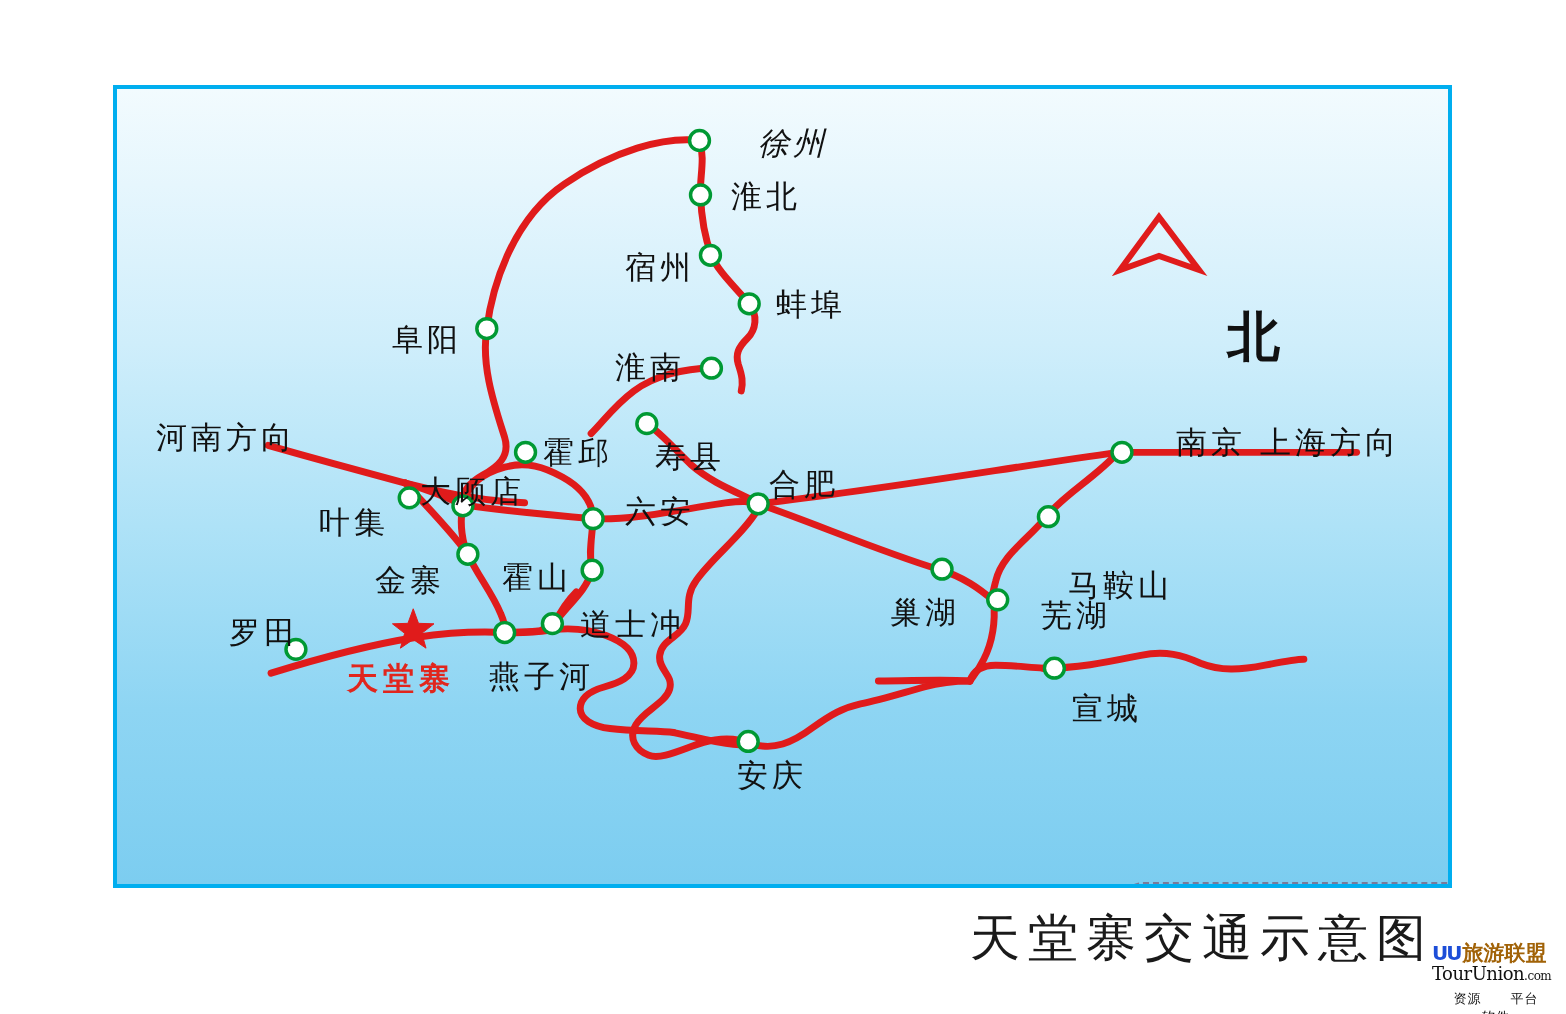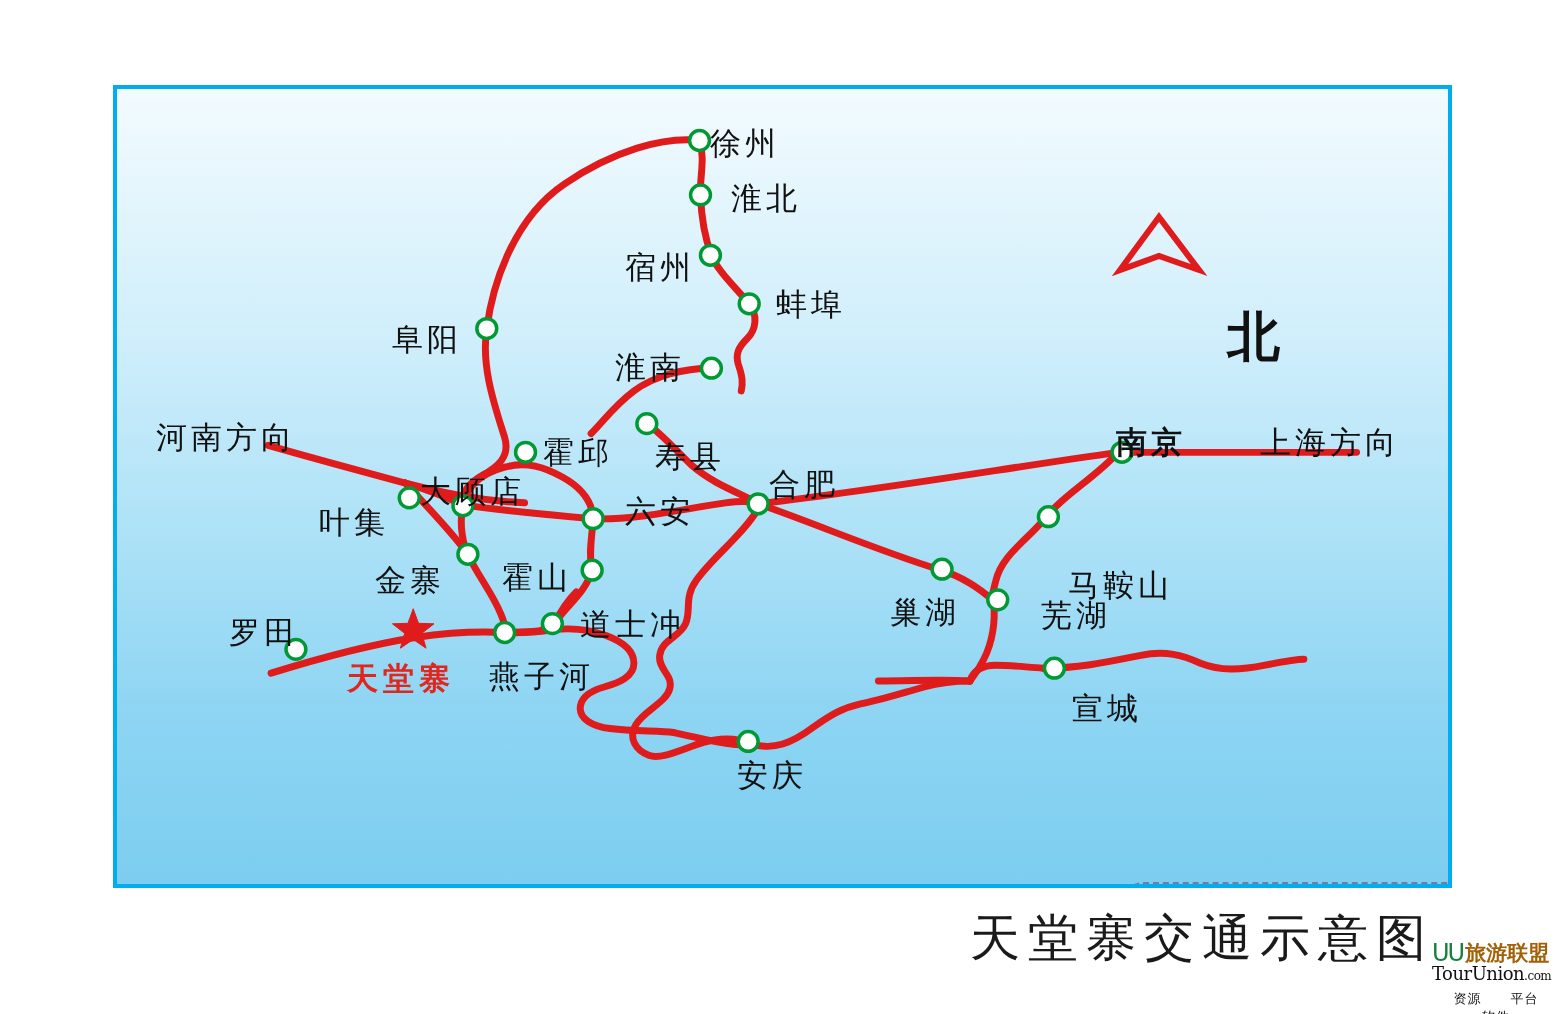--- a/index.html
+++ b/index.html
@@ -77,21 +77,21 @@
   #logo{
     position:absolute;
     left:1432px; top:938px;
     width:128px; height:68px;
   }
   #logo .logo-row1{
     display:flex;align-items:flex-end;height:26px;
   }
   #logo .uu{
     font-family:"DejaVu Sans","Liberation Sans",sans-serif;
-    font-size:24px;font-weight:400;color:#15803d;line-height:22px;
+    font-size:20px;font-weight:700;color:#1d4ed8;line-height:22px;
     letter-spacing:-2px;
   }
   #logo .lyly{
     font-family:"DejaVu Sans","Liberation Sans",sans-serif;
     font-size:21px;font-weight:700;color:#a16207;line-height:22px;
     letter-spacing:0px;margin-left:2px;
   }
   #logo .tu{
     font-family:"DejaVu Serif","Liberation Serif",serif;
     font-size:18px;font-weight:400;color:#111;line-height:19px;
@@ -198,29 +198,29 @@
   <svg style="position:absolute;left:1000px;top:125px;width:85px;height:60px;overflow:visible" viewBox="0 0 85 60">
     <polygon points="42,3 82,56 42,42 3,56" fill="none" stroke="#e01b1b" stroke-width="6" stroke-linejoin="miter"></polygon>
   </svg>
   <div id="north-label">北</div>
 
   <div id="legend-box">
     <span>天堂寨在安徽省的位置</span>
   </div>
 
   <div id="label-layer">
-      <div class="city-label" style="left: 593px; top: 39px;">徐州</div>
-      <div class="city-label" style="left: 614px; top: 94px;">淮北</div>
+      <div class="city-label" style="left: 641px; top: 39px; font-style: italic;">徐州</div>
+      <div class="city-label" style="left: 614px; top: 94px; font-family: Liberation Mono, monospace;">淮北</div>
       <div class="city-label" style="left: 508px; top: 163px;">宿州</div>
       <div class="city-label" style="left: 659px; top: 200px;">蚌埠</div>
       <div class="city-label" style="left: 275px; top: 235px;">阜阳</div>
       <div class="city-label" style="left: 498px; top: 263px;">淮南</div>
       <div class="city-label" style="left: 426px; top: 348px;">霍邱</div>
       <div class="city-label" style="left: 538px; top: 352px;">寿县</div>
-      <div class="city-label" style="left: 999px; top: 338px; font-weight: bold;">南京</div>
+      <div class="city-label" style="left: 1059px; top: 338px;">南京</div>
       <div class="city-label" style="left: 652px; top: 380px;">合肥</div>
       <div class="city-label" style="left: 303px; top: 387px;">大顾店</div>
       <div class="city-label" style="left: 202px; top: 418px;">叶集</div>
       <div class="city-label" style="left: 508px; top: 407px;">六安</div>
       <div class="city-label" style="left: 951px; top: 434px; margin-top: 47px;">马鞍山</div>
       <div class="city-label" style="left: 258px; top: 476px;">金寨</div>
       <div class="city-label" style="left: 385px; top: 473px;">霍山</div>
       <div class="city-label" style="left: 773px; top: 508px;">巢湖</div>
       <div class="city-label" style="left: 924px; top: 511px;">芜湖</div>
       <div class="city-label" style="left: 463px; top: 520px;">道士冲</div>

